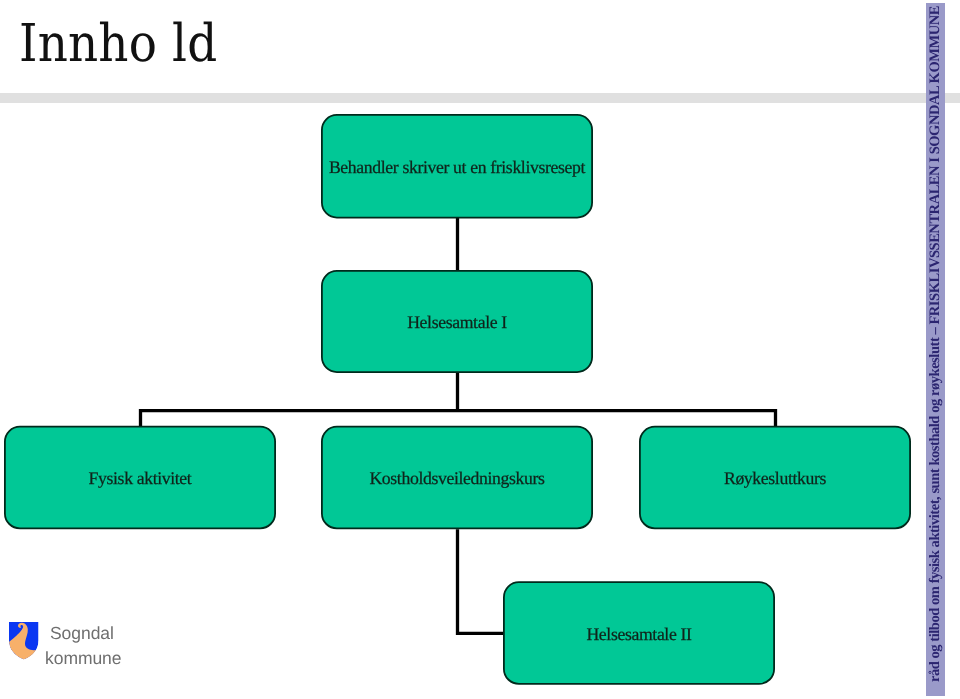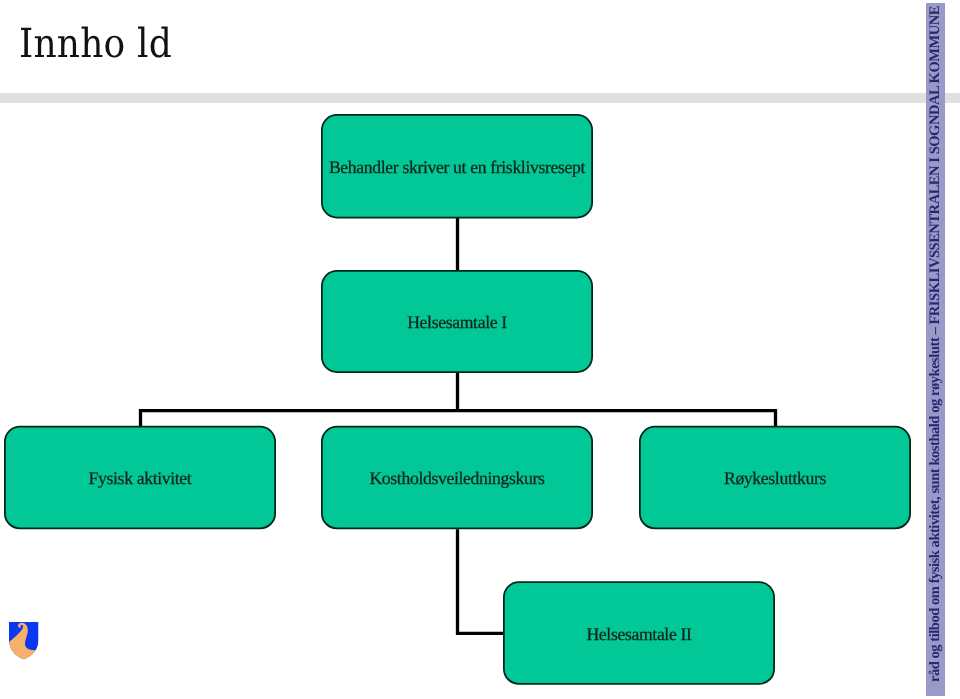--- a/index.html
+++ b/index.html
@@ -3,21 +3,21 @@
 <meta charset="utf-8">
 <title>Innhold</title>
 <style>
   html,body{margin:0;padding:0;}
   body{width:960px;height:699px;background:#ffffff;overflow:hidden;
        -webkit-font-smoothing:antialiased;text-rendering:geometricPrecision;
        font-family:"Liberation Serif", serif;position:relative;}
   .slide{position:absolute;inset:0;}
 
   
-  .title{position:absolute;left:19px;top:19px;font-size:40px;line-height:50px;
+  .title{position:absolute;left:19px;top:19px;font-size:52px;line-height:50px;
          color:#111111;white-space:pre;letter-spacing:0.2px;
          font-family:"DejaVu Serif Condensed","DejaVu Serif",serif;}
 
   
   .rule{position:absolute;left:0;top:93px;width:960px;height:9.5px;background:#e0e0e0;}
 
   
   .flow{position:absolute;left:0;top:0;width:960px;height:699px;}
 
   
@@ -77,17 +77,21 @@
           <clipPath id="shieldclip">
             <path id="shield-clip-path" d="M1 1 H30.5 V19.5 C30.5 28 25.7 34.3 15.75 38.6 C5.8 34.3 1 28 1 19.5 Z"></path>
           </clipPath>
         </defs>
       <g clip-path="url(#shieldclip)">
         <path id="shield-blue" d="M1 1 H30.5 V19.5 C30.5 28 25.7 34.3 15.75 38.6 C5.8 34.3 1 28 1 19.5 Z" fill="#0a37f2"></path>
         <path id="shield-orange" d="M15.75 38.6 C5.8 34.3 1 28 1 19.5 L1 21.3 C3.2 19.0 6.0 17.1 8.6 14.6 C11.9 11.5 14.9 8.0 15.1 5.8 C15.25 4.4 14.2 3.6 13.2 4.1 C12.2 4.6 12.1 5.9 13.2 6.4 C11.9 7.3 10.2 6.5 10.0 5.0 C9.8 3.1 11.7 1.7 14.0 1.8 C17.2 1.9 19.6 4.7 19.8 8.5 C20.0 12.2 18.2 16.6 17.3 20.0 C16.4 23.4 17.2 25.9 19.6 27.6 C22.2 29.4 26.4 29.6 30.9 28.6 C28.9 33.0 23.3 36.2 15.75 38.6 Z" fill="#f7b06a"></path>
       </g>
     </svg>
   </div>
+  <div class="logo-text" style="color: rgb(111, 111, 111);">
+    <div class="l1">Sogndal</div>
+    <div>kommune</div>
+  </div>
 
   <div class="strip" style="background: rgb(154, 154, 201);">
     <div class="strip-text" style="color: rgb(43, 37, 112);">råd og tilbod om fysisk aktivitet, sunt kosthald og røykeslutt – FRISKLIVSSENTRALEN I SOGNDAL KOMMUNE</div>
   </div>
 </div>
 
 </body></html>

